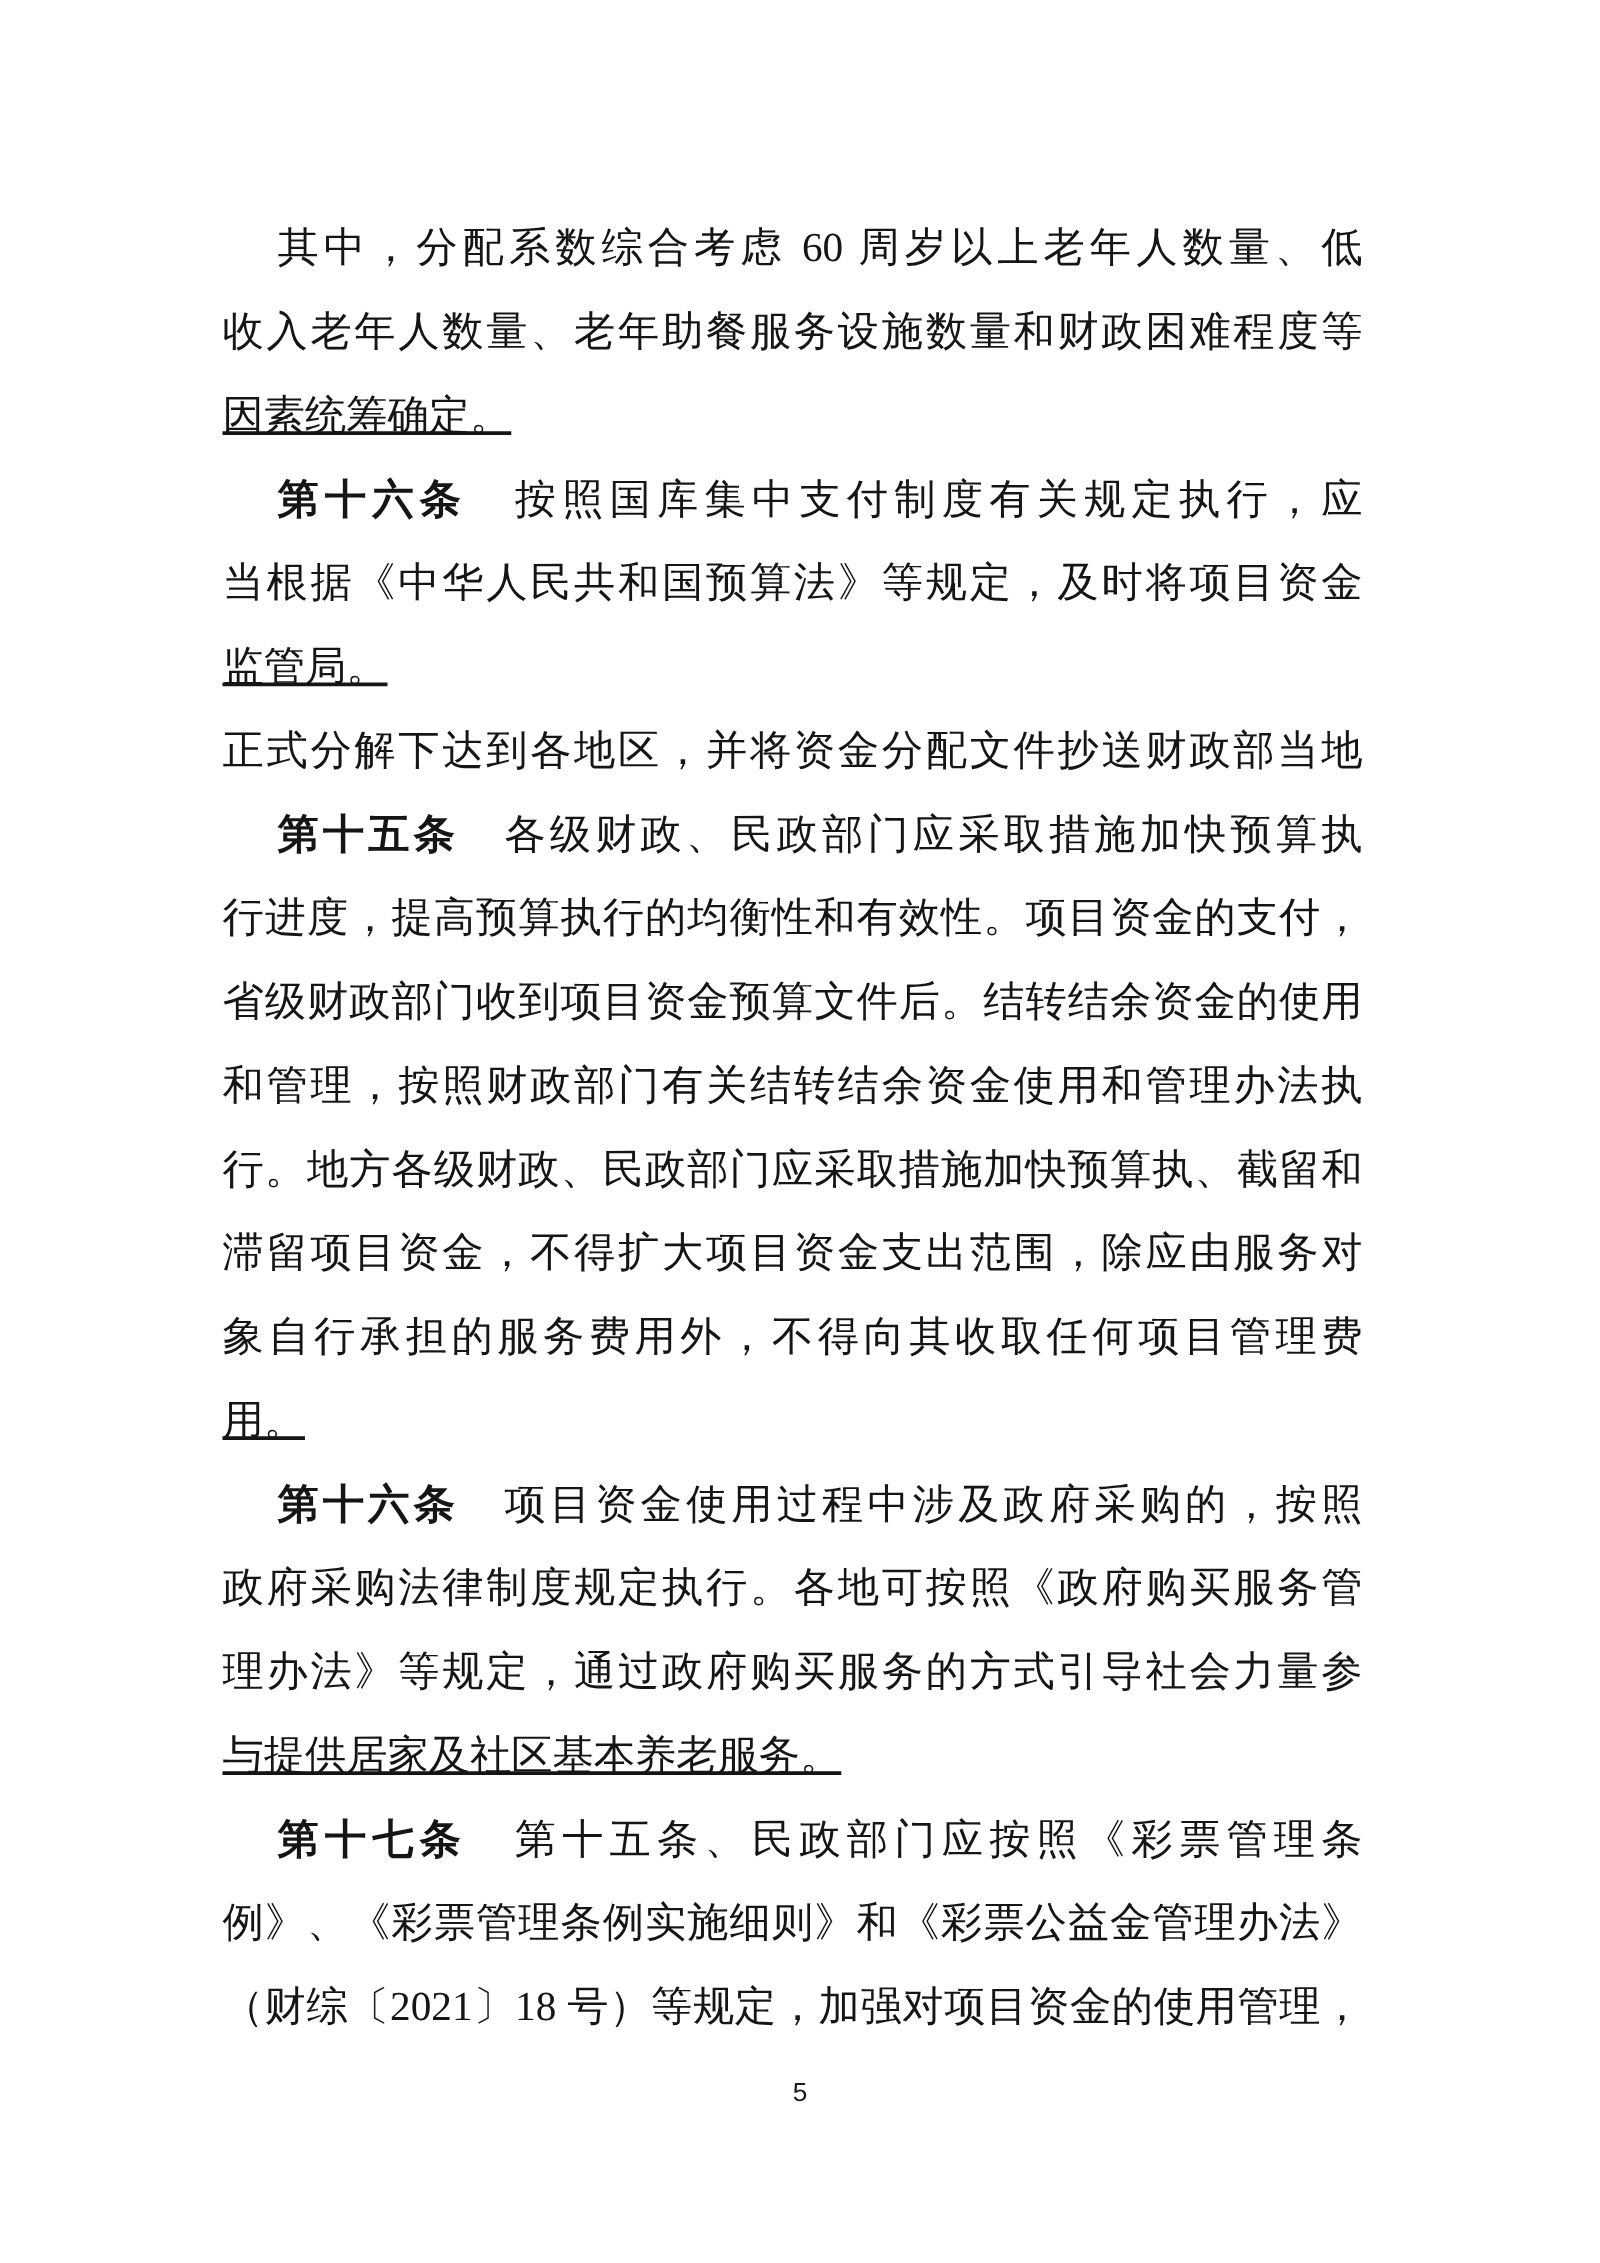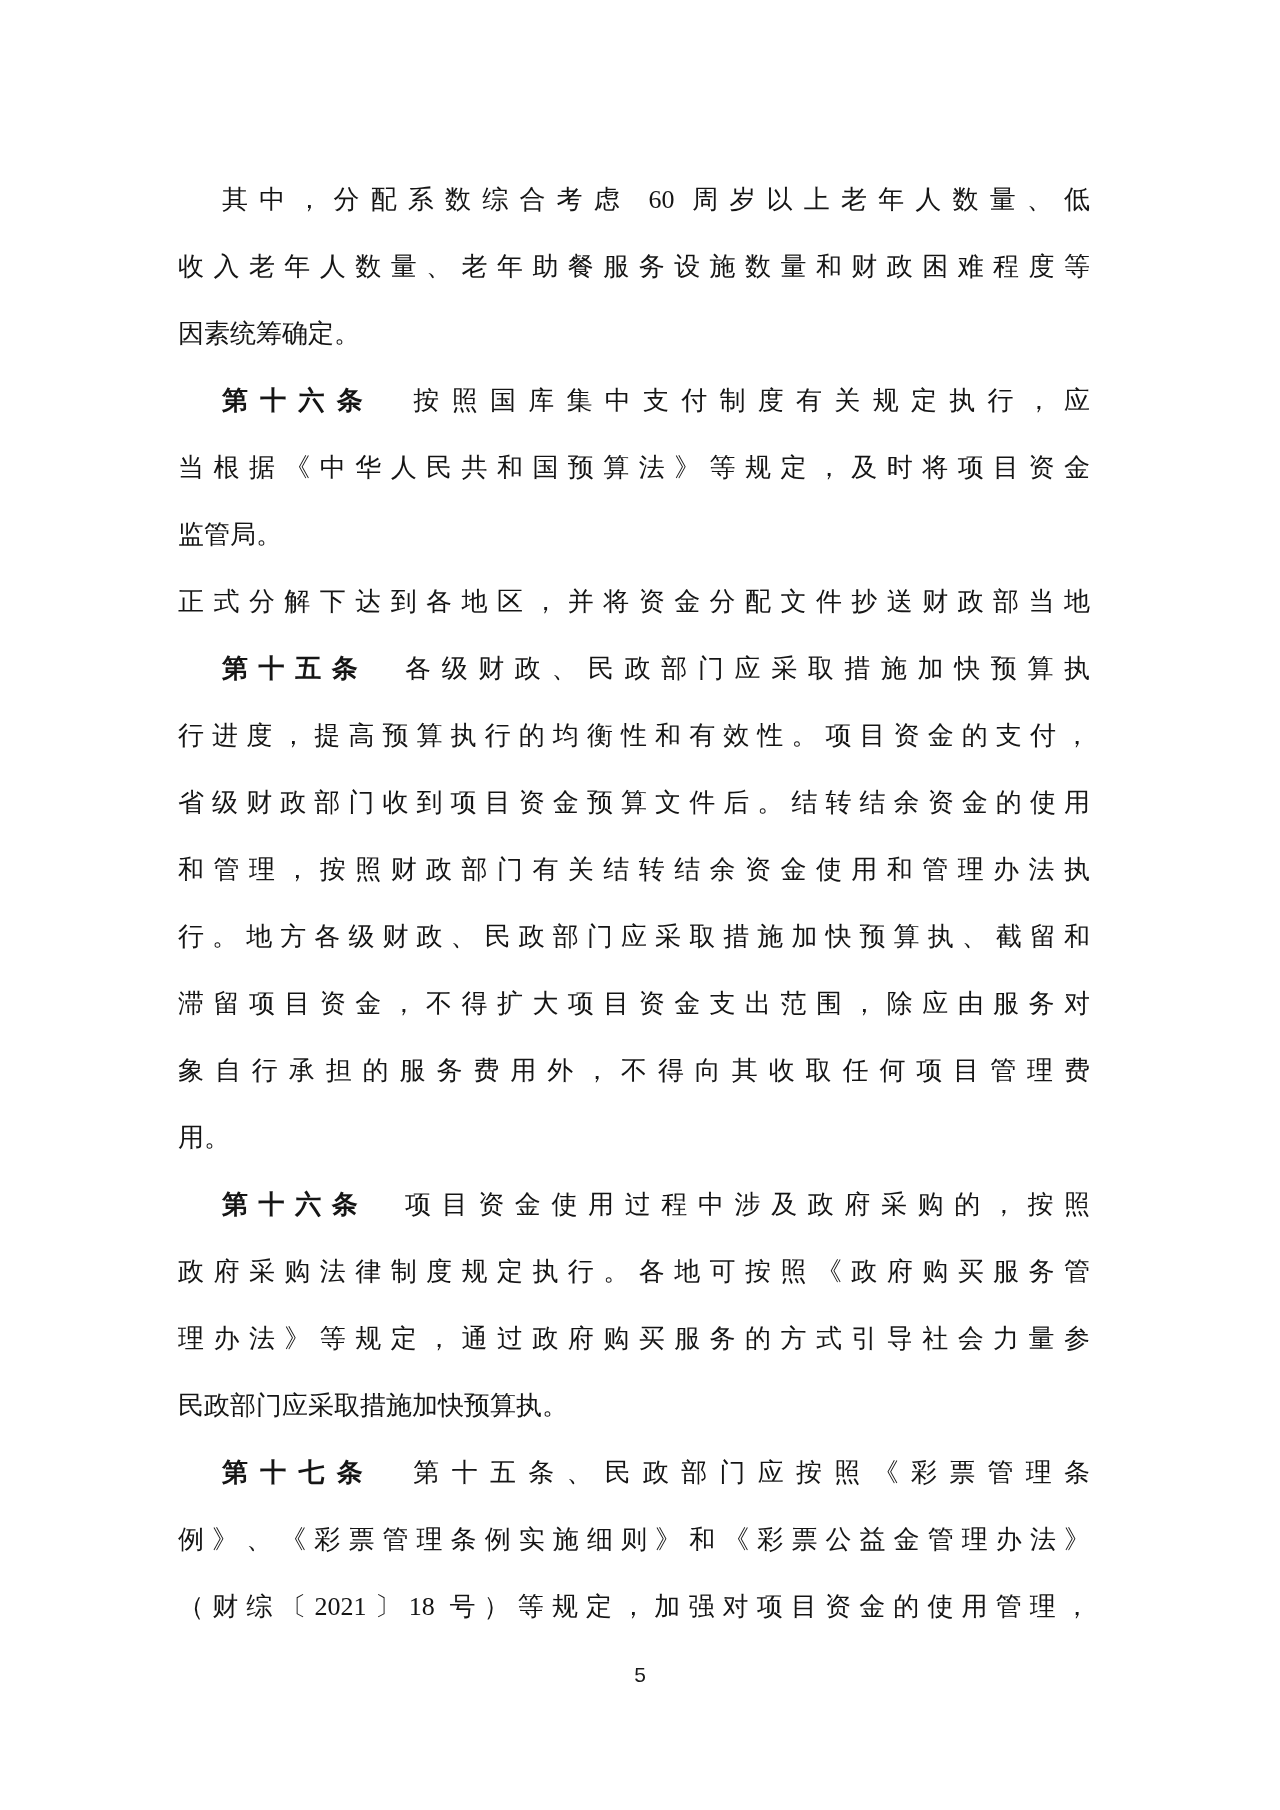--- a/index.html
+++ b/index.html
@@ -14,33 +14,34 @@
     background: #ffffff;
     overflow: hidden;
     font-family: "Liberation Serif", "DejaVu Serif", serif;
     color: #151515;
   }
   .doc {
     position: absolute;
     left: 178px;
     top: 166px;
     width: 912px;
-    font-size: 26px;
+    font-size: 33px;
     line-height: 67px;
     letter-spacing: 0;
   }
   .ln {
     text-align: justify;
     text-align-last: justify;
     height: 67px;
     white-space: normal;
   }
   .ln.end {
     text-align: left;
     text-align-last: left;
+    text-decoration: underline;
   }
   .ln.indent {
     text-indent: 44px;
   }
   .art {
     font-weight: 700;
   }
   .pageno {
     position: absolute;
     top: 1660px;
@@ -80,21 +81,21 @@
       <div class="ln"><span>行。地方各级财政、民政部门应采取措施加快预算执、截留和</span></div>
       <div class="ln"><span>滞留项目资金，不得扩大项目资金支出范围，除应由服务对</span></div>
       <div class="ln"><span>象自行承担的服务费用外，不得向其收取任何项目管理费</span></div>
       <div class="ln end"><span>用。</span></div>
     </div>
 
     <div>
       <div class="ln indent"><span class="art">第十六条</span><span>　项目资金使用过程中涉及政府采购的，按照</span></div>
       <div class="ln"><span>政府采购法律制度规定执行。各地可按照《政府购买服务管</span></div>
       <div class="ln"><span>理办法》等规定，通过政府购买服务的方式引导社会力量参</span></div>
-      <div class="ln end"><span>民政部门应采取措施加快预算执。</span></div>
+      <div class="ln end"><span>与提供居家及社区基本养老服务。</span></div>
     </div>
 
     <div>
       <div class="ln indent"><span class="art">第十七条</span><span>　第十五条、民政部门应按照《彩票管理条</span></div>
       <div class="ln"><span>例》、《彩票管理条例实施细则》和《彩票公益金管理办法》</span></div>
       <div class="ln"><span>（财综〔2021〕18 号）等规定，加强对项目资金的使用管理，</span></div>
     </div>
 
   </div>
 

